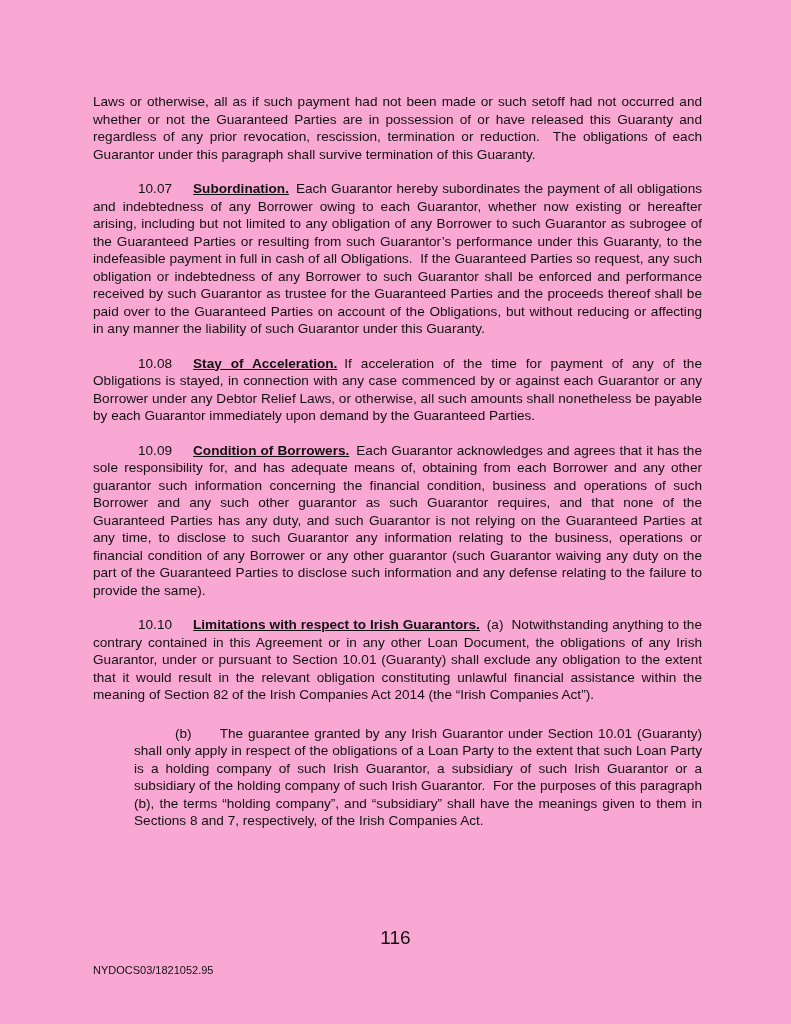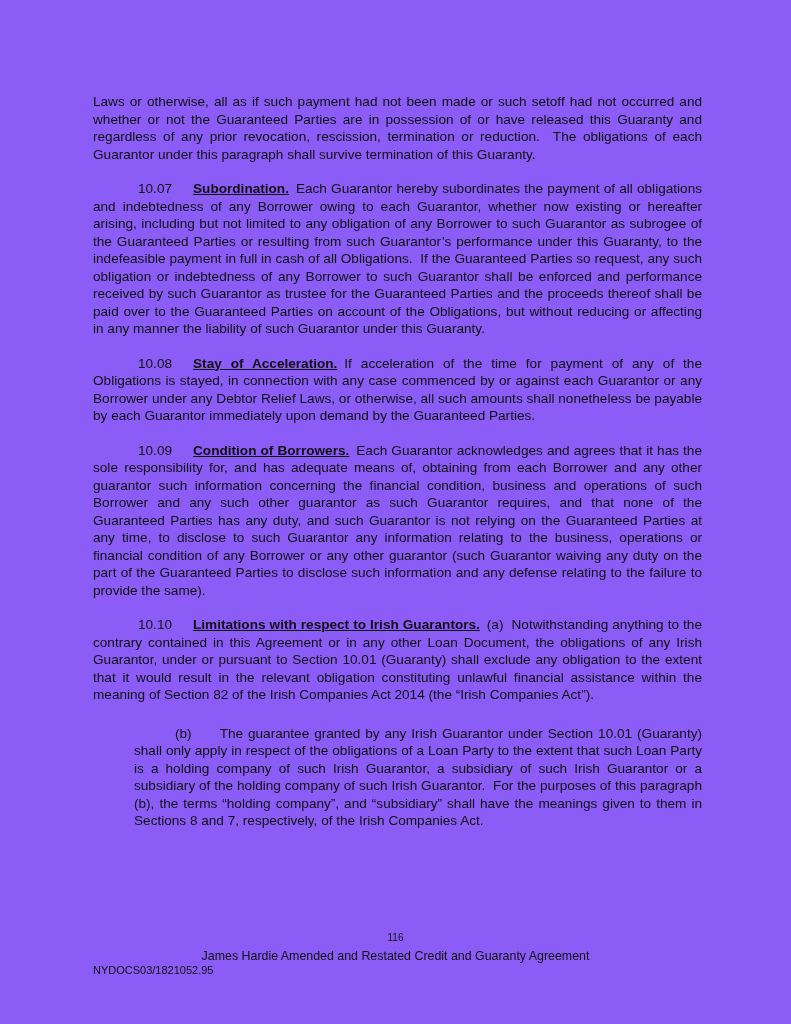--- a/index.html
+++ b/index.html
@@ -4,21 +4,21 @@
 <style>
   html, body {
     margin: 0;
     padding: 0;
     background: #ffffff;
   }
   .page {
     position: relative;
     width: 791px;
     height: 1024px;
-    background: #8b5cf6;
+    background: #f9a8d4;
     font-family: "Liberation Sans", sans-serif;
     color: #111111;
     overflow: hidden;
   }
   .content {
     position: absolute;
     top: 93px;
     left: 93px;
     width: 609px;
   }
@@ -48,21 +48,21 @@
   }
   .sub-label {
     margin-right: 28px;
   }
   .footer-page-number {
     position: absolute;
     top: 929px;
     left: 0;
     width: 791px;
     text-align: center;
-    font-size: 10px;
+    font-size: 19px;
     line-height: 17px;
   }
   .footer-title {
     position: absolute;
     top: 949px;
     left: 0;
     width: 791px;
     text-align: center;
     font-size: 12.4px;
     line-height: 15px;
@@ -89,15 +89,14 @@
 
     <p class="para section-para"><span class="sec-num">10.09</span><span class="sec-heading">Condition of Borrowers.</span><span>Each Guarantor acknowledges and agrees that it has the sole responsibility for, and has adequate means of, obtaining from each Borrower and any other guarantor such information concerning the financial condition, business and operations of such Borrower and any such other guarantor as such Guarantor requires, and that none of the Guaranteed Parties has any duty, and such Guarantor is not relying on the Guaranteed Parties at any time, to disclose to such Guarantor any information relating to the business, operations or financial condition of any Borrower or any other guarantor (such Guarantor waiving any duty on the part of the Guaranteed Parties to disclose such information and any defense relating to the failure to provide the same).</span></p>
 
     <p class="para section-para"><span class="sec-num">10.10</span><span class="sec-heading">Limitations with respect to Irish Guarantors.</span><span>(a)  Notwithstanding anything to the contrary contained in this Agreement or in any other Loan Document, the obligations of any Irish Guarantor, under or pursuant to Section 10.01 (Guaranty) shall exclude any obligation to the extent that it would result in the relevant obligation constituting unlawful financial assistance within the meaning of Section 82 of the Irish Companies Act 2014 (the “Irish Companies Act”).</span></p>
 
     <p class="para sub-para"><span class="sub-label">(b)</span><span>The guarantee granted by any Irish Guarantor under Section 10.01 (Guaranty) shall only apply in respect of the obligations of a Loan Party to the extent that such Loan Party is a holding company of such Irish Guarantor, a subsidiary of such Irish Guarantor or a subsidiary of the holding company of such Irish Guarantor.  For the purposes of this paragraph (b), the terms “holding company”, and “subsidiary” shall have the meanings given to them in Sections 8 and 7, respectively, of the Irish Companies Act.</span></p>
 
   </div>
 
   <div class="footer-page-number">116</div>
-  <div class="footer-title">James Hardie Amended and Restated Credit and Guaranty Agreement</div>
   <div class="footer-docref">NYDOCS03/1821052.95</div>
 </div>
 
 </body></html>

